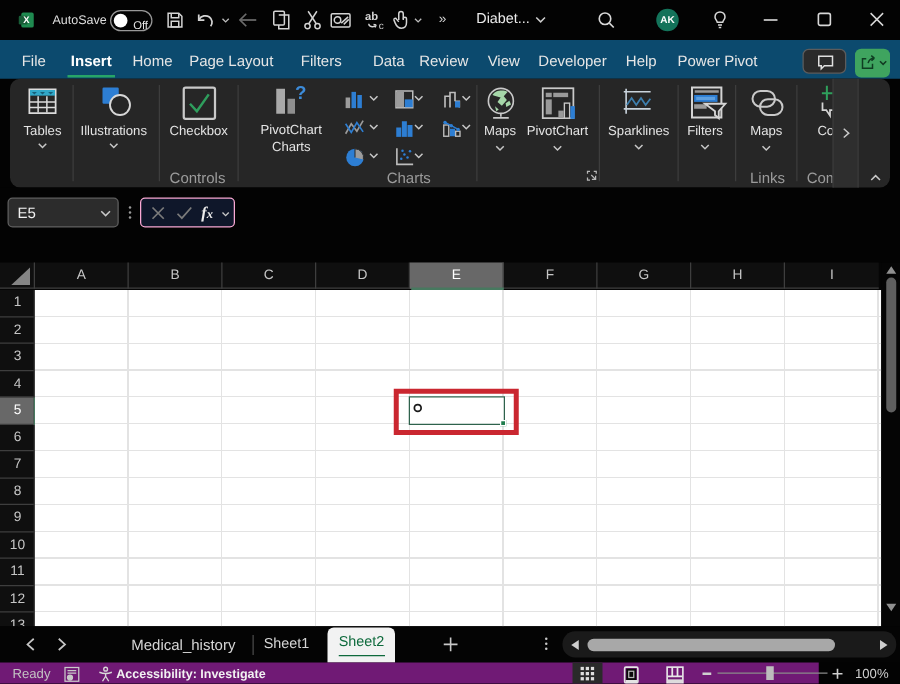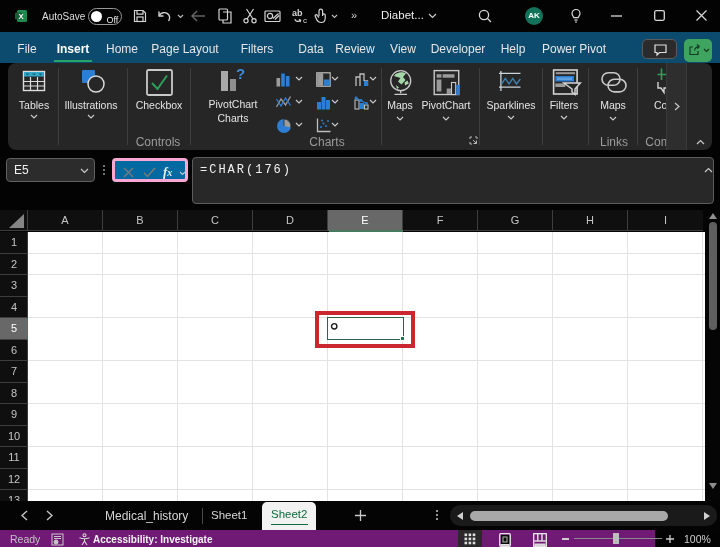--- a/index.html
+++ b/index.html
@@ -353,39 +353,33 @@
     <div class="a" style="left:7px;top:4px;color:#f0f0f0;font-size:12px">E5</div>
     <svg class="a chev" style="left:73px;top:9px" width="9" height="6" viewBox="0 0 9 6" fill="none" stroke="#c8c8c8" stroke-width="1.2">
           <path d="M1 1 L4.5 4.5 L8 1"></path>
         </svg>
   </div>
 
   <div class="a" style="left:103px;top:15px;width:2px;height:2px;background:#9a9a9a;border-radius:50%"></div>
   <div class="a" style="left:103px;top:19px;width:2px;height:2px;background:#9a9a9a;border-radius:50%"></div>
   <div class="a" style="left:103px;top:23px;width:2px;height:2px;background:#9a9a9a;border-radius:50%"></div>
 
-  <div class="a" style="left:112px;top:8px;width:76px;height:24px;background:#0369a1;border:3px solid #f9a8d4;border-radius:4px">
+  <div class="a" style="left:112px;top:8px;width:76px;height:24px;background:#0f172a;border:1px solid #f9a8d4;border-radius:4px">
     <svg class="a" style="left:8px;top:6px" width="11" height="11" viewBox="0 0 11 11">
           <path d="M1 1 L10 10 M10 1 L1 10" stroke="#7b7b7b" stroke-width="1.4"></path>
         </svg>
     <svg class="a" style="left:28px;top:6px" width="13" height="11" viewBox="0 0 13 11" fill="none">
           <path d="M1 6 L4.5 9.5 L12 1" stroke="#7b7b7b" stroke-width="1.4"></path>
         </svg>
     <div class="a" style="left:48px;top:3px;color:#ececec;font-size:13px;font-style:italic;font-family:'Liberation Serif',serif;font-weight:bold">f<span style="font-size:10px">x</span></div>
     <svg class="a chev" style="left:64px;top:10px" width="7" height="5" viewBox="0 0 7 5" fill="none" stroke="#c8c8c8" stroke-width="1.1">
           <path d="M1 1 L3.5 3.5 L6 1"></path>
         </svg>
   </div>
 
-  <div class="a" style="left:192px;top:7px;width:522px;height:47px;background:#282828;border:1px solid #5c5c5c;border-radius:4px">
-    <div class="a" style="left:7px;top:5px;color:#f2f2f2;font-size:12px;font-family:'Liberation Mono',monospace;letter-spacing:2px">=CHAR(176)</div>
-    <svg class="a" style="left:511px;top:9px" width="9" height="6" viewBox="0 0 9 6" fill="none" stroke="#c8c8c8" stroke-width="1.2">
-          <path d="M1 5 L4.5 1.5 L8 5"></path>
-        </svg>
-  </div>
 </div>
 
 <div class="a" style="left:0;top:210px;width:720px;height:291px;background:#050505">
 
   <div class="a" style="left:0;top:0;width:28px;height:21px;background:#0f0f0f;border-right:1px solid #3e3e3e;border-bottom:1px solid #3e3e3e">
     <svg class="a" style="left:9px;top:4px" width="15" height="14" viewBox="0 0 15 14">
           <polygon points="15,0 15,14 0,14" fill="#858585"></polygon>
         </svg>
   </div>
 

